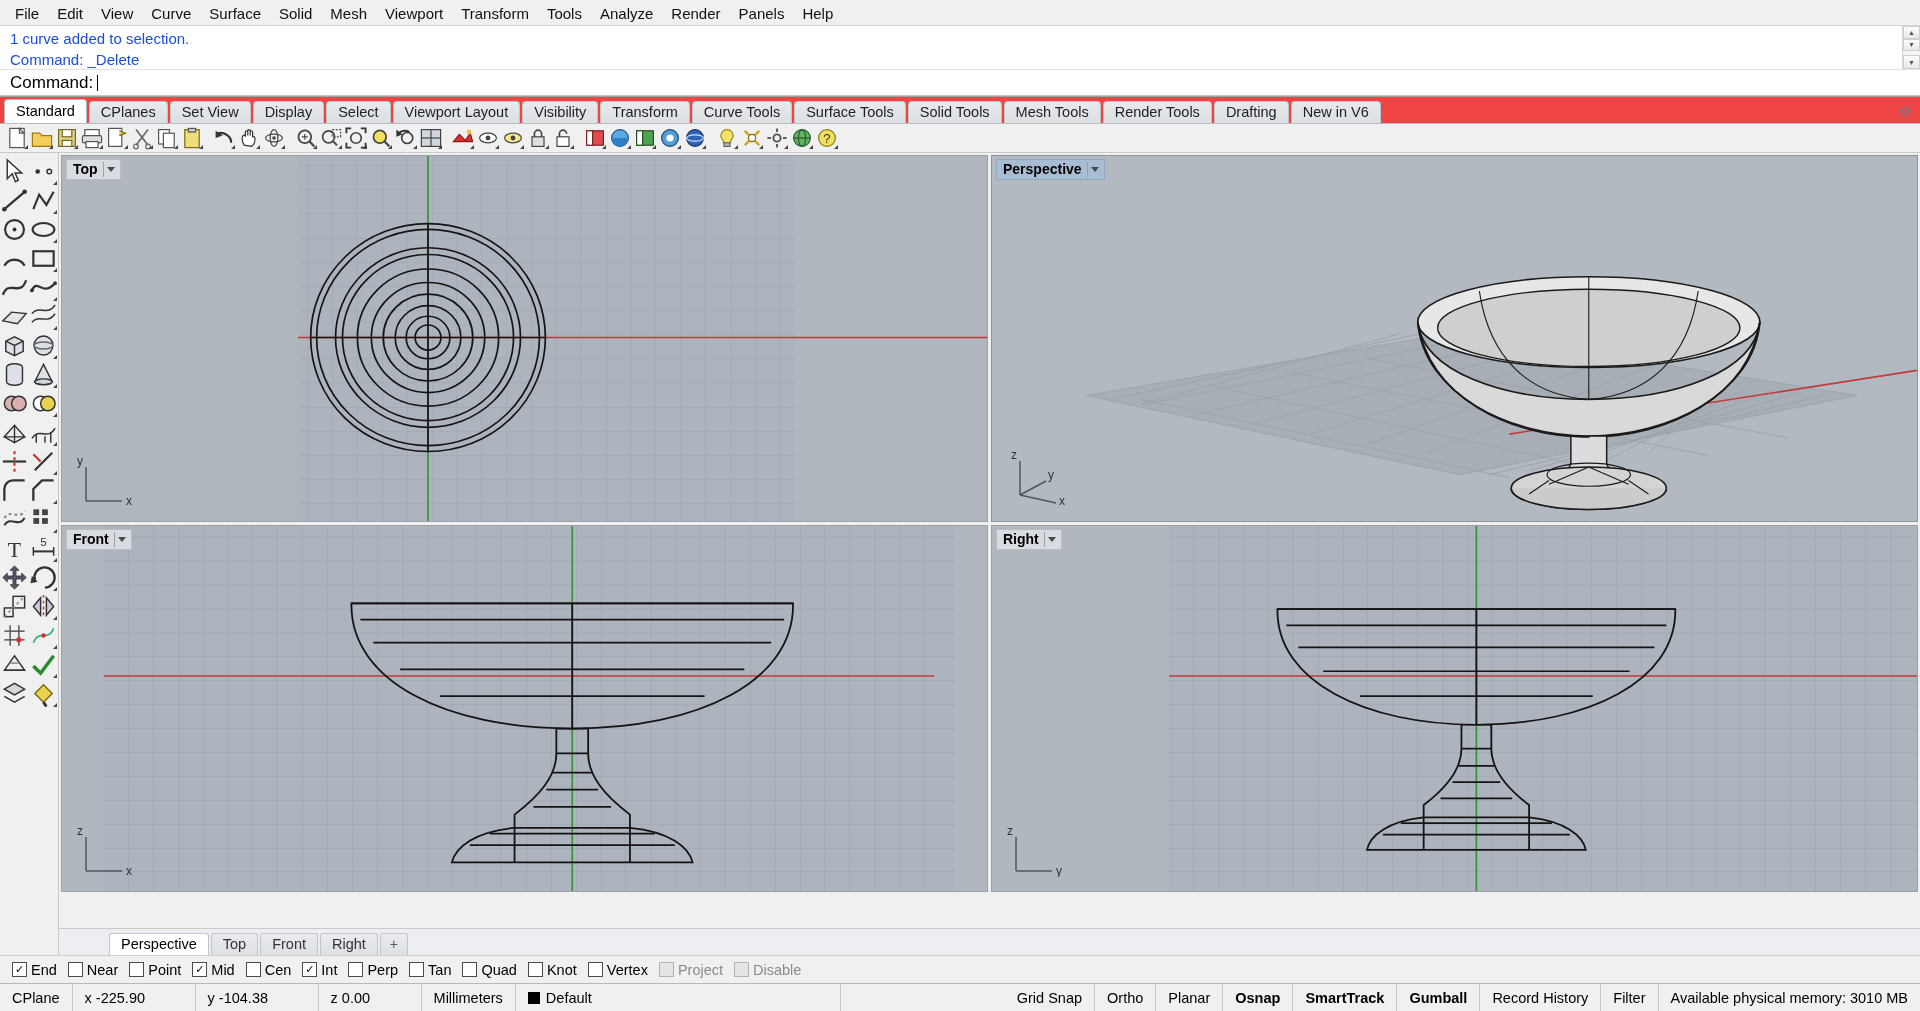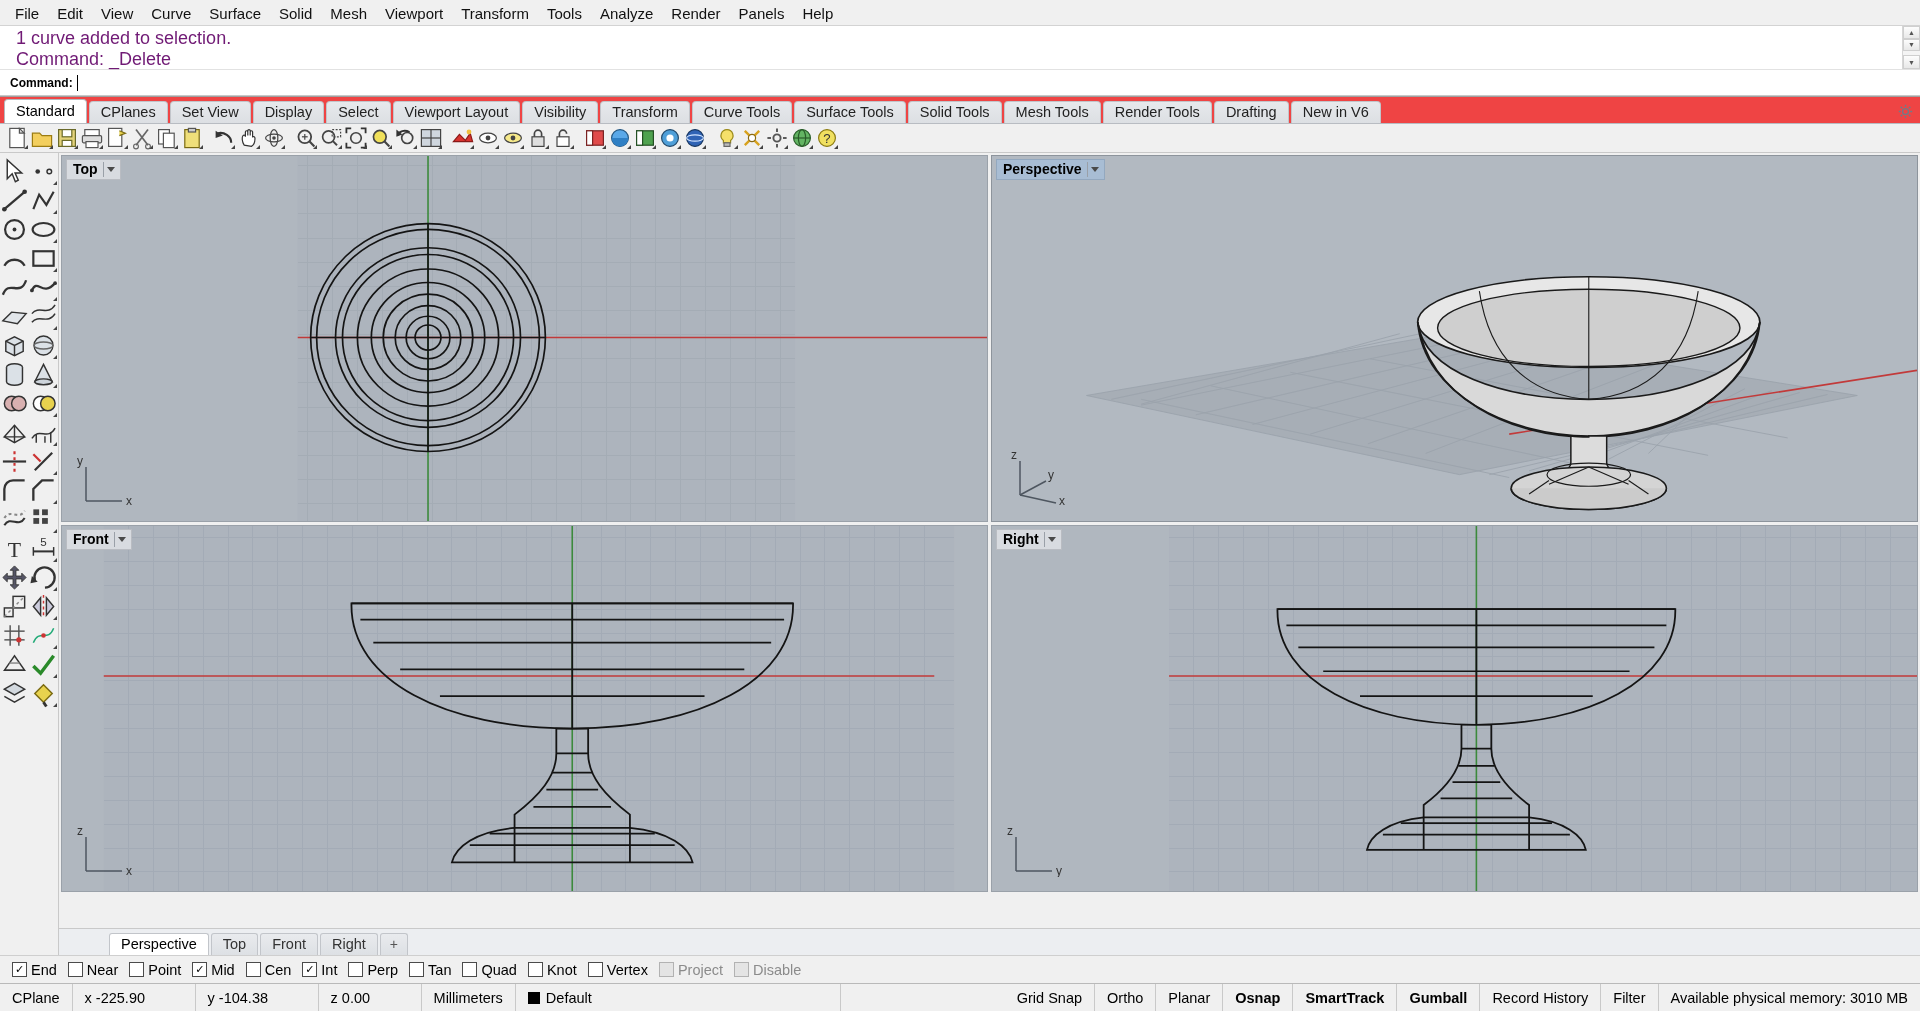--- a/index.html
+++ b/index.html
@@ -11,23 +11,23 @@
   }
   .app{width:1920px;height:1011px;display:flex;flex-direction:column;background:#f0f0f0;}
 
   
   .menubar{height:25px;display:flex;align-items:flex-end;background:#f0f0f0;padding-left:6px;flex:0 0 auto;}
   .menuitem{padding:2px 9px;font-size:15px;line-height:18px;color:#111;cursor:default;white-space:nowrap;}
 
   
   .cmdarea{background:#fff;border-top:1px solid #d3d3d3;border-bottom:1px solid #a0a0a0;flex:0 0 auto;position:relative;}
   .cmdhist{height:43px;position:relative;border-bottom:1px solid #e2e2e2;}
-  .cmdline-text{font-size:18px;line-height:21px;padding-left:16px;color:#701a75;white-space:nowrap;}
+  .cmdline-text{font-size:15px;line-height:21px;padding-left:10px;color:#1d4ed8;white-space:nowrap;}
   .cmdprompt{height:25px;display:flex;align-items:center;padding-left:10px;border-bottom:1px solid #c8c8c8;background:#fff;}
-  .cmdprompt b{font-weight:bold;font-size:12px;}
+  .cmdprompt b{font-weight:normal;font-size:17px;}
   .caret{display:inline-block;width:1px;height:16px;background:#000;margin-left:4px;}
   .scroll-col{position:absolute;right:0;top:0;width:17px;height:100%;background:#f0f0f0;border-left:1px solid #d6d6d6;display:flex;flex-direction:column;}
   .scroll-btn{height:12px;border:1px solid #cfcfcf;background:linear-gradient(#fdfdfd,#e8e8e8);
     display:flex;align-items:center;justify-content:center;font-size:7px;color:#555;line-height:1;}
   .scroll-track{flex:1;background:#f4f4f4;}
 
   
   .tabstrip{height:26px;background:#ef4444;display:flex;align-items:flex-end;padding-left:4px;
     border-bottom:1px solid #b8bcc2;position:relative;flex:0 0 auto;}
   .tab{height:21px;line-height:21px;padding:0 11px;font-size:14.5px;color:#222;

